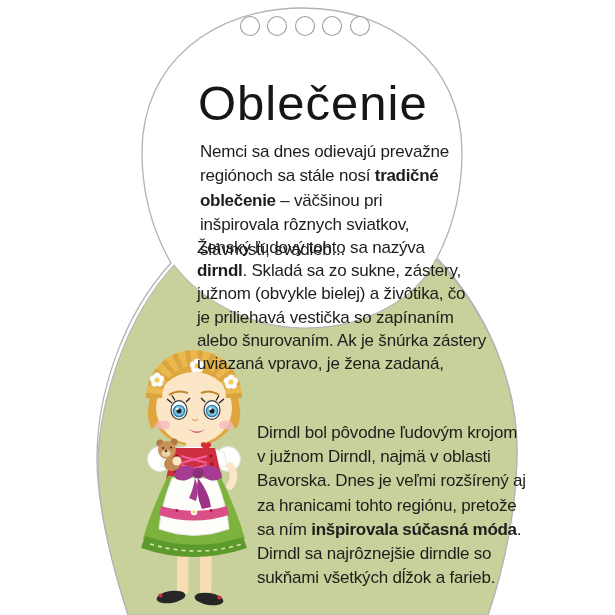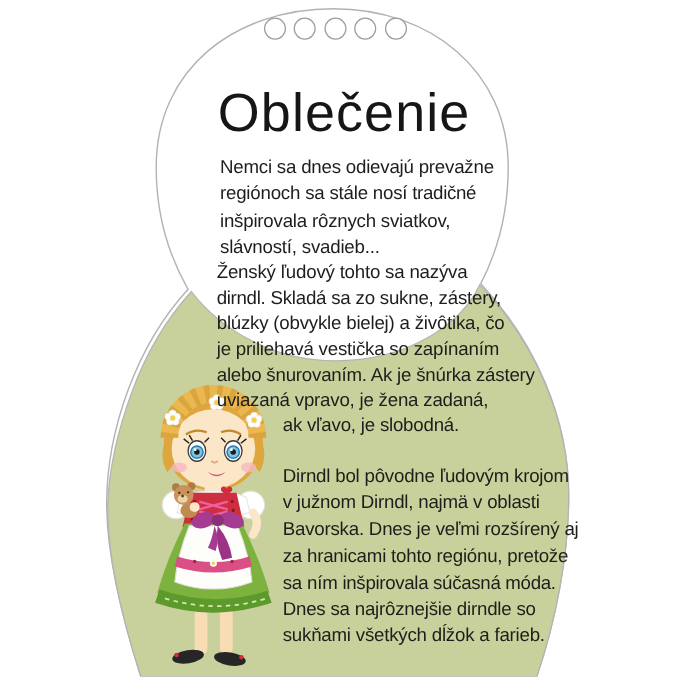--- a/index.html
+++ b/index.html
@@ -6,21 +6,21 @@
   body{width:615px;height:615px;position:relative;overflow:hidden;
        font-family:"Liberation Sans",sans-serif;color:var(--ink,#1d1d1b);}
   .sheet-svg{position:absolute;left:0;top:0;width:615px;height:615px;}
   .outline{fill:#ffffff;stroke:var(--outline,#b3b3b3);stroke-width:1.3;}
   .green-body{fill:var(--doll-green,#c8d19c);stroke:var(--outline,#b3b3b3);stroke-width:1.1;}
   .hole{fill:#ffffff;stroke:#9e9e9e;stroke-width:1.1;}
   .page-title{position:absolute;left:198px;top:44px;font-size:49px;line-height:1.1;
        font-weight:400;letter-spacing:1px;color:#161616;}
   .para{position:absolute;font-size:17px;letter-spacing:-0.2px;color:#1d1d1b;}
   .para .tl{display:block;white-space:nowrap;}
-  .para b{font-weight:400;letter-spacing:-0.3px;}
+  .para b{font-weight:700;letter-spacing:-0.3px;}
   #para1{left:200px;top:104px;line-height:24.4px;margin-top:36px;}
   #para2{left:197px;top:236px;line-height:23.2px;}
   #para3{left:257px;top:421px;line-height:24.2px;}
 </style>
 </head>
 <body>
 
 <svg class="sheet-svg" viewBox="0 0 615 615">
 
   <path class="outline" d="M128,615 C112,565 97,505 97,458 C97,392 124,314 171,263
@@ -158,33 +158,33 @@
       <circle cx="160.5" cy="595.5" r="2.1" fill="#cf2f3f"></circle>
       <circle cx="219.5" cy="597.5" r="2.1" fill="#cf2f3f"></circle>
     </g>
   </g>
 </svg>
 
 <h1 class="page-title">Oblečenie</h1>
 <div id="para1" class="para">
     <span class="tl">Nemci sa dnes odievajú prevažne</span>
     <span class="tl">regiónoch sa stále nosí <b>tradičné</b></span>
+    <span class="tl"><b>oblečenie</b> – väčšinou pri</span>
     <span class="tl">inšpirovala rôznych sviatkov,</span>
     <span class="tl">slávností, svadieb...</span>
   </div>
 <div id="para2" class="para">
     <span class="tl">Ženský ľudový tohto sa nazýva</span>
     <span class="tl"><b>dirndl</b>. Skladá sa zo sukne, zástery,</span>
-    <span class="tl">blúzky (obvykle bielej) a živôtika, čo</span>
+    <span class="tl">južnom (obvykle bielej) a živôtika, čo</span>
     <span class="tl">je priliehavá vestička so zapínaním</span>
     <span class="tl">alebo šnurovaním. Ak je šnúrka zástery</span>
     <span class="tl">uviazaná vpravo, je žena zadaná,</span>
-    <span class="tl" style="padding-left:60px">ak vľavo, je slobodná.</span>
   </div>
 <div id="para3" class="para">
     <span class="tl">Dirndl bol pôvodne ľudovým krojom</span>
     <span class="tl">v južnom Dirndl, najmä v oblasti</span>
     <span class="tl">Bavorska. Dnes je veľmi rozšírený aj</span>
     <span class="tl">za hranicami tohto regiónu, pretože</span>
     <span class="tl">sa ním <b>inšpirovala súčasná móda</b>.</span>
-    <span class="tl">Dnes sa najrôznejšie dirndle so</span>
+    <span class="tl">Dirndl sa najrôznejšie dirndle so</span>
     <span class="tl">sukňami všetkých dĺžok a farieb.</span>
   </div>
 
 </body></html>

